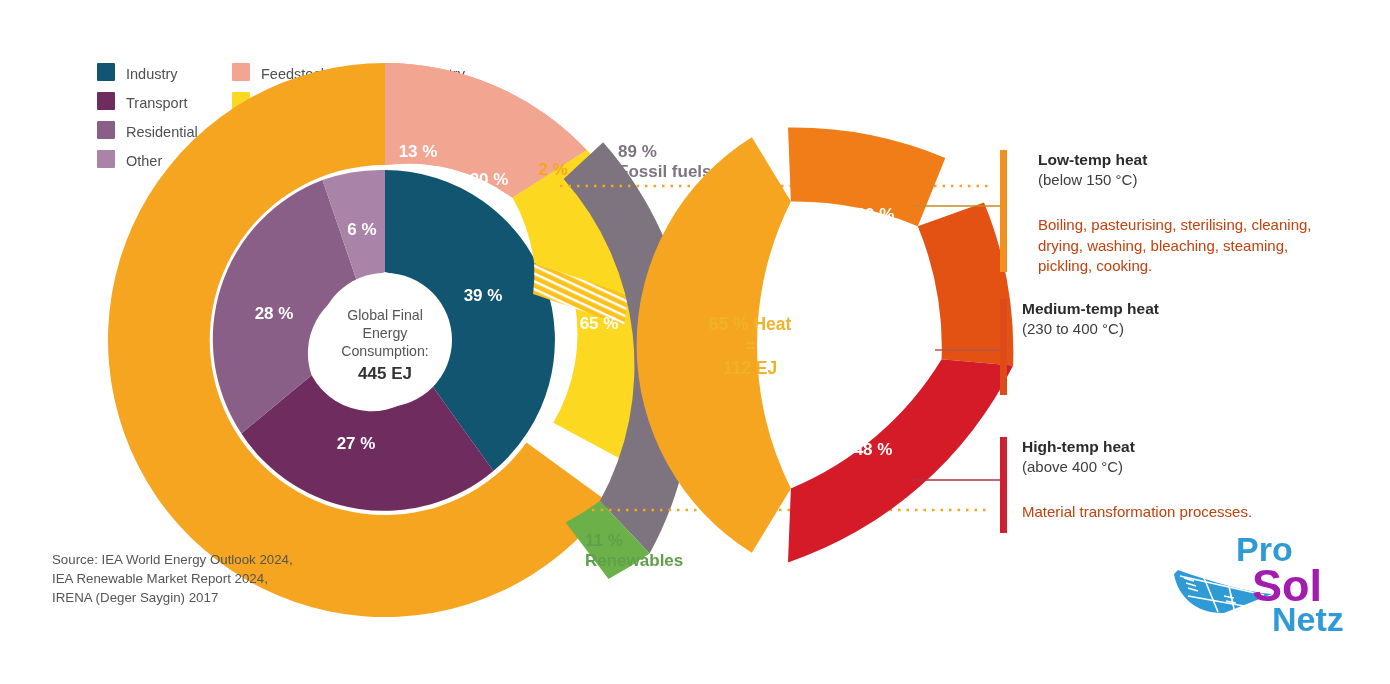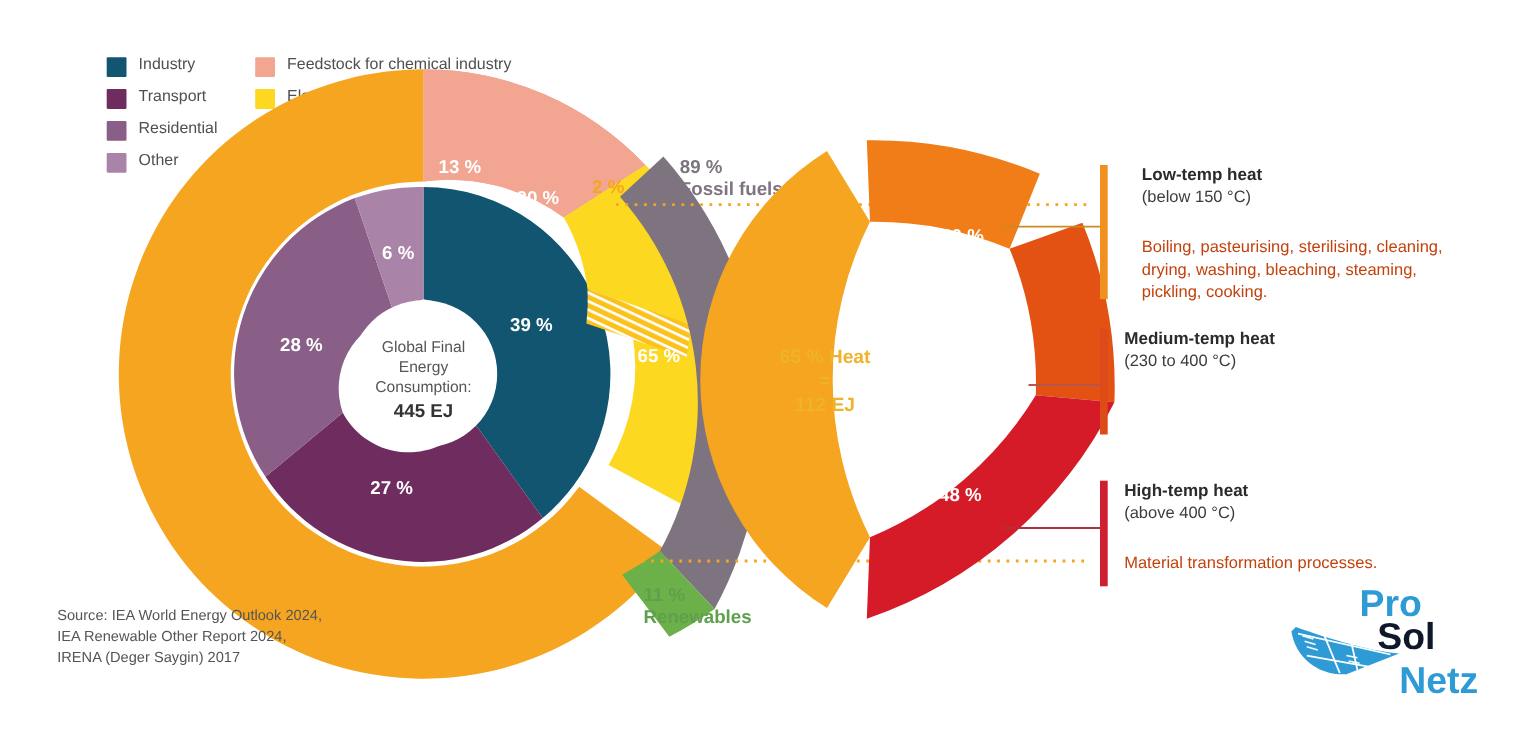--- a/index.html
+++ b/index.html
@@ -2,21 +2,21 @@
 <html><head>
 <meta charset="utf-8">
 <style>
   html,body{margin:0;padding:0;background:#ffffff;}
   body{width:1390px;height:684px;position:relative;overflow:hidden;
        font-family:"Liberation Sans","DejaVu Sans",sans-serif;color:#4a4a4a;}
   .legend{position:absolute;left:55px;top:52px;width:430px;}
   .legend-col{position:absolute;top:0;}
   .legend-col.c1{left:0;}
   .legend-col.c2{left:135px;}
-  .legend-row{display:flex;align-items:flex-start;height:29px;padding-left:42px;}
+  .legend-row{display:flex;align-items:flex-end;height:29px;padding-left:42px;}
   .swatch{width:18px;height:18px;flex:0 0 18px;margin-right:11px;border-radius:1px;}
   .legend-label{font-size:14.5px;color:#4f4f4f;white-space:nowrap;line-height:1;}
 
   .srcblock{position:absolute;left:52px;top:538px;font-size:13.3px;color:#555;line-height:1.42;}
   .srcblock .s2{margin-top:13px;}
 
   svg.figure{position:absolute;left:0;top:0;width:1390px;height:684px;}
 
   .pct{font-weight:bold;font-size:17px;fill:#ffffff;}
   .centerTxt{font-size:14.2px;fill:#555;}
@@ -29,21 +29,21 @@
   .panel{position:absolute;}
   .panel .bar{position:absolute;left:0;top:0;width:7px;height:100%;}
   .panel .body{margin-left:22px;}
   .p-title{font-weight:bold;font-size:15.5px;color:#2b2b2b;line-height:1.32;}
   .p-sub{font-size:15px;color:#3d3d3d;line-height:1.32;}
   .p-desc{font-size:15px;color:#c2410c;line-height:1.36;margin-top:25px;}
 
   .logo{position:absolute;left:1176px;top:532px;width:190px;height:110px;}
   .logoTxt{position:absolute;font-weight:bold;font-family:"Liberation Sans",sans-serif;}
   .lg-pro{left:60px;top:-2px;font-size:34px;color:#2E9BD6;}
-  .lg-sol{left:76px;top:28px;font-size:34px;color:#0f172a;}
+  .lg-sol{left:76px;top:28px;font-size:45px;color:#a21caf;}
   .lg-netz{left:96px;top:58px;font-size:34px;color:#2E9BD6;margin-top:10px;}
 </style>
 </head>
 <body>
 
 <div class="legend">
   <div class="legend-col c1">
     <div class="legend-row">
       <span class="swatch" style="background:#115570"></span>
       <span class="legend-label">Industry</span>
@@ -243,21 +243,21 @@
   <div class="bar" style="background:#CE2031"></div>
   <div class="body">
     <div class="p-title">High-temp heat</div>
     <div class="p-sub">(above 400 °C)</div>
     <div class="p-desc">Material transformation processes.</div>
   </div>
 </div>
 
 <div class="srcblock">
   <div class="s2">Source: IEA World Energy Outlook 2024,</div>
-  <div>IEA Renewable Other Report 2024,</div>
+  <div>IEA Renewable Market Report 2024,</div>
   <div>IRENA (Deger Saygin) 2017</div>
 </div>
 
 <div class="logo">
   <svg width="110" height="70" style="position:absolute;left:-4px;top:18px;" viewBox="0 0 110 70">
     <path d="M2 24 C 6 48, 26 64, 52 63 L 100 44 C 74 42, 40 32, 6 20 Z" fill="#2E9BD6"></path>
     <path d="M8 26 L 92 45" stroke="#ffffff" stroke-width="1.6" fill="none"></path>
     <path d="M16 46 L 72 56" stroke="#ffffff" stroke-width="1.6" fill="none"></path>
     <path d="M30 23 L 46 62" stroke="#ffffff" stroke-width="1.6" fill="none"></path>
     <path d="M56 32 L 62 59" stroke="#ffffff" stroke-width="1.6" fill="none"></path>

